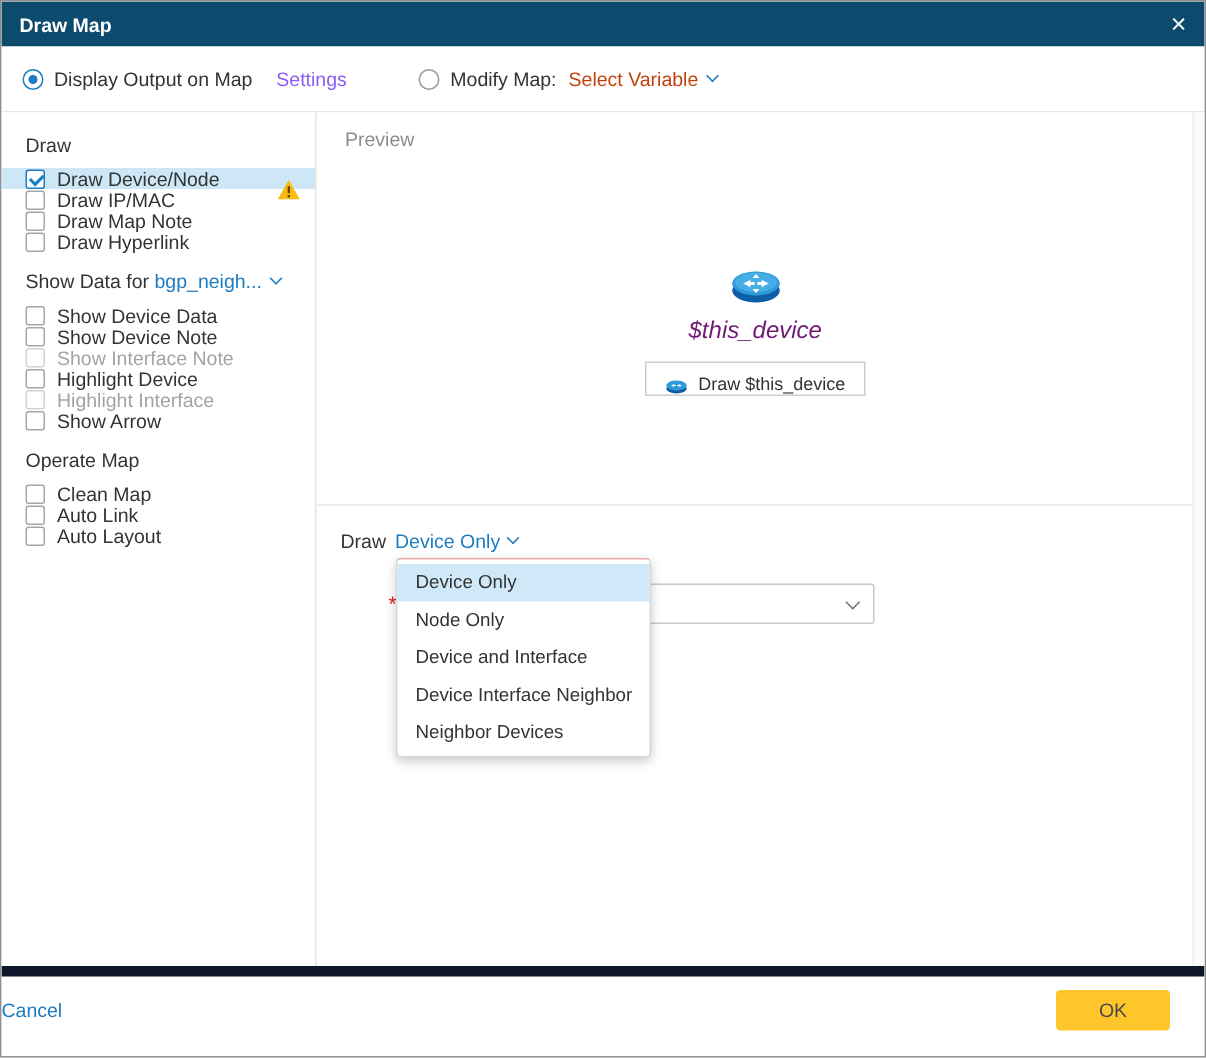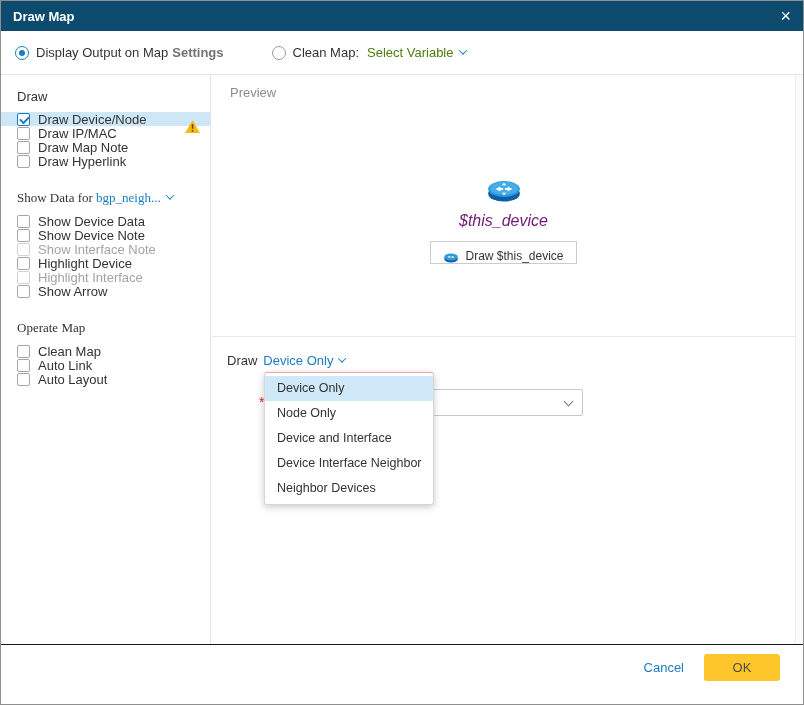--- a/index.html
+++ b/index.html
@@ -12,29 +12,29 @@
   .titlebar { position: absolute; top:0; left:0; right:0; height: 30px; background:#0c4a6e; color:#fff; display:flex; align-items:center; padding: 0 12px; }
   .titlebar .title { font-weight: bold; font-size: 13px; }
   .titlebar .close { margin-left:auto; font-size: 18px; line-height: 18px; color:#fff; cursor:pointer; font-weight: normal; }
 
   
   .modebar { position:absolute; top:30px; left:0; right:0; height:44px; display:flex; align-items:center; padding:0 14px; border-bottom:1px solid #e6e6e6; background:#fff; }
   .radio { display:inline-block; width:14px; height:14px; border-radius:50%; border:1px solid #9b9b9b; background:#fff; position:relative; flex:0 0 auto; }
   .radio.on { border-color:#1a7cc1; }
   .radio.on::after { content:""; position:absolute; left:3px; top:3px; width:6px; height:6px; border-radius:50%; background:#1a7cc1; }
   .modebar .lbl { margin-left:7px; color:#333; }
-  .modebar .link { color:#737373; margin-left:4px; cursor:pointer;font-weight:bold; }
+  .modebar .link { color:#8b5cf6; margin-left:16px; cursor:pointer; }
   .modebar .group2 { margin-left:48px; display:flex; align-items:center; }
-  .muted-link { color:#4d7c0f; margin-left:8px; cursor:pointer; display:inline-flex; align-items:center;justify-content:flex-end; }
+  .muted-link { color:#c2410c; margin-left:8px; cursor:pointer; display:inline-flex; align-items:center;justify-content:flex-end; }
   .chev { display:inline-block; width:6px; height:6px; border-right:1.5px solid #1a7cc1; border-bottom:1.5px solid #1a7cc1; transform:rotate(45deg) translate(-1px,-1px); margin-left:6px; margin-bottom:2px; }
 
   
   .sidebar { position:absolute; top:74px; left:0; width:210px; bottom:60px; border-right:1px solid #e3e3e3; background:#fff; overflow:hidden; }
   .side-header { margin:14px 16px 8px 16px; color:#333; }
-  .side-header.spaced { margin-top:22px;font-family:Liberation Serif, serif; }
+  .side-header.spaced { margin-top:12px; }
   .side-header .hlink { color:#1a7cc1; cursor:pointer; }
   .row { height:14px; display:flex; align-items:center; padding-left:16px; position:relative; cursor:pointer; }
   .row.selected { background:#cde7f7; }
   .cb { width:13px; height:13px; border:1px solid #a6a6a6; border-radius:2px; background:#fff; position:relative; flex:0 0 auto; }
   .row.selected .cb, .cb.checked { border-color:#1a7cc1; }
   .cb.checked::after { content:""; position:absolute; left:2px; top:2px; width:7px; height:4px; border-left:2px solid #1a7cc1; border-bottom:2px solid #1a7cc1; transform:rotate(-45deg); }
   .row .rlbl { margin-left:8px; color:#333; }
   .row.disabled .rlbl { color:#a3a3a3; }
   .row.disabled .cb { border-color:#d2d2d2; }
   .warn-svg { position:absolute; right:10px; top:8px; width:15px; height:13px; }
@@ -57,41 +57,41 @@
   .select { position:absolute; left:58px; top:314px; width:313px; height:27px; border:1px solid #c8c8c8; border-radius:2px; background:#fff; cursor:pointer; }
   .select .schev { position:absolute; right:10px; top:8px; width:7px; height:7px; border-right:1.5px solid #777; border-bottom:1.5px solid #777; transform:rotate(45deg); }
 
   .menu { position:absolute; left:52px; top:297px; width:170px; background:#fff; border:1px solid #d6d6d6; border-top-color:#eda9a9; border-radius:3px; box-shadow:0 2px 7px rgba(0,0,0,0.22); padding:3px 0; z-index:5; }
   .menu-item { height:25px; line-height:25px; padding:0 12px; font-size:12.5px; color:#333; cursor:pointer; white-space:nowrap; }
   .menu-item.sel { background:#cfe9f8; }
 
   .scroll-strip { position:absolute; top:74px; right:0; width:8px; bottom:60px; background:#fbfbfb; border-left:1px solid #ededed; }
 
   
-  .footer { position:absolute; left:0; right:0; bottom:0; height:60px; border-top:1px solid #0f172a; background:#fff; display:flex; justify-content:flex-end; align-items:flex-start; padding:9px 23px 0 0; }
+  .footer { position:absolute; left:0; right:0; bottom:0; height:60px; border-top:7px solid #0f172a; background:#fff; display:flex; justify-content:space-between; align-items:flex-start; padding:9px 23px 0 0; }
   .cancel-link { color:#1a7cc1; cursor:pointer; line-height:27px; margin-right:20px; }
   .ok-btn { width:76px; height:27px; background:#ffc62b; border:none; border-radius:3px; font-size:13px; color:#4a4a4a; cursor:pointer; font-family:"Liberation Sans", sans-serif; }
 </style>
 </head>
 <body>
 
 <div class="dialog">
 
   <div class="titlebar">
     <span class="title">Draw Map</span>
     <span class="close">×</span>
   </div>
 
   <div class="modebar">
     <span class="radio on"></span>
     <span class="lbl">Display Output on Map</span>
     <span class="link">Settings</span>
     <span class="group2">
       <span class="radio"></span>
-      <span class="lbl">Clean Map:</span>
+      <span class="lbl">Modify Map:</span>
       <span class="muted-link">
         <span>Select Variable</span>
         <span class="chev"></span>
       </span>
     </span>
   </div>
 
   <div class="sidebar">
     <div class="side-header">Draw</div>
 

